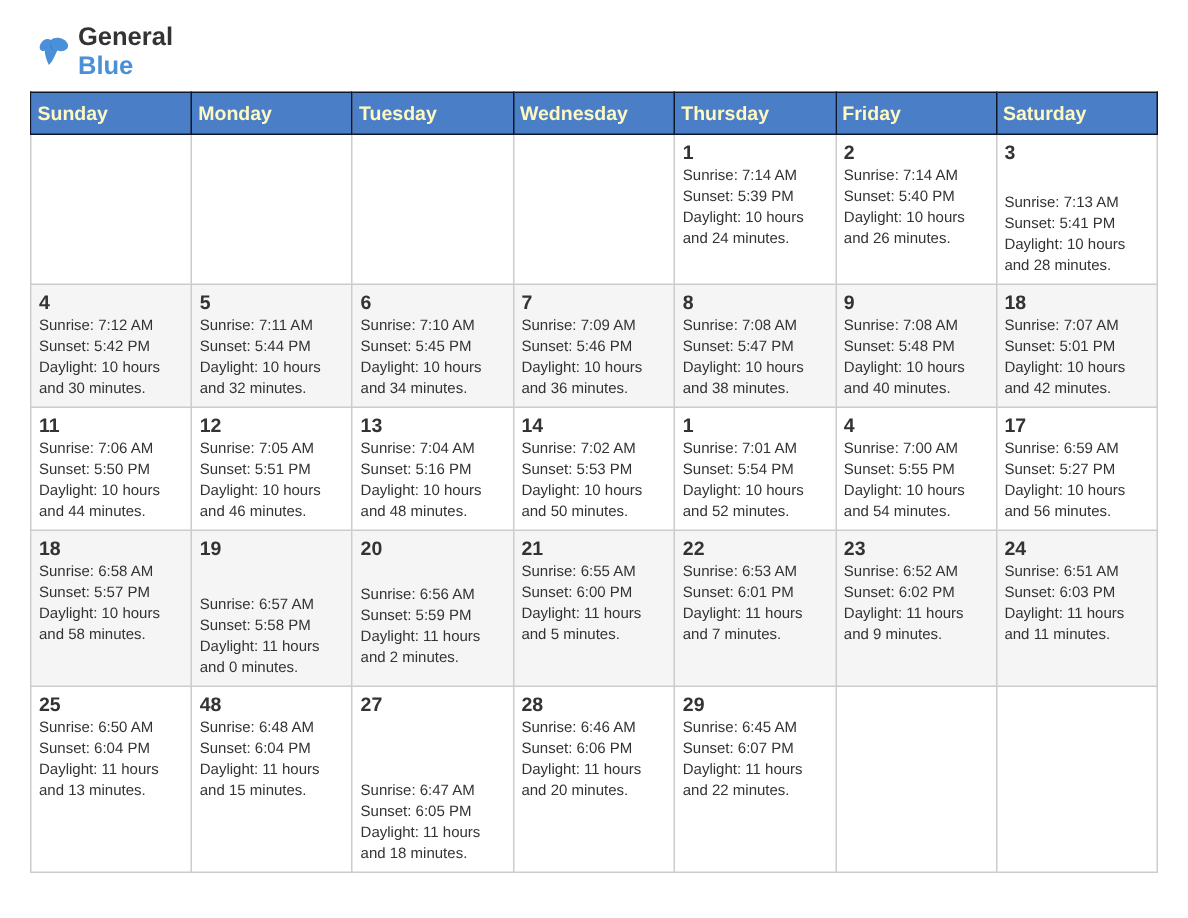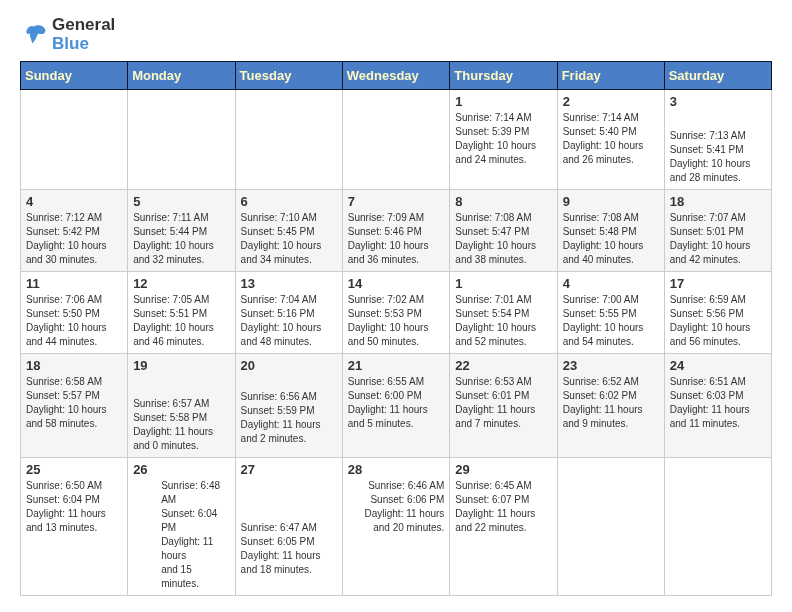--- a/index.html
+++ b/index.html
@@ -229,21 +229,21 @@
         <td>
           <span class="day-number">4</span>
           <div class="day-info" style="white-space: pre-line;">Sunrise: 7:00 AM
 Sunset: 5:55 PM
 Daylight: 10 hours
 and 54 minutes.</div>
         </td>
         <td>
           <span class="day-number">17</span>
           <div class="day-info" style="white-space: pre-line;">Sunrise: 6:59 AM
-Sunset: 5:56 PM
+Sunset: 5:27 PM
 Daylight: 10 hours
 and 56 minutes.</div>
         </td>
       </tr>
       <tr>
         <td>
           <span class="day-number">18</span>
           <div class="day-info" style="white-space: pre-line;">Sunrise: 6:58 AM
 Sunset: 5:57 PM
 Daylight: 10 hours
@@ -294,36 +294,36 @@
       </tr>
       <tr>
         <td>
           <span class="day-number">25</span>
           <div class="day-info" style="white-space: pre-line;">Sunrise: 6:50 AM
 Sunset: 6:04 PM
 Daylight: 11 hours
 and 13 minutes.</div>
         </td>
         <td>
-          <span class="day-number">26</span>
-          <div class="day-info" style="white-space: pre-line; margin-left: 28px;">Sunrise: 6:48 AM
+          <span class="day-number">48</span>
+          <div class="day-info" style="white-space: pre-line;">Sunrise: 6:48 AM
 Sunset: 6:04 PM
 Daylight: 11 hours
 and 15 minutes.</div>
         </td>
         <td>
           <span class="day-number">27</span>
           <div class="day-info" style="white-space: pre-line; margin-top: 44px;">Sunrise: 6:47 AM
 Sunset: 6:05 PM
 Daylight: 11 hours
 and 18 minutes.</div>
         </td>
         <td>
           <span class="day-number">28</span>
-          <div class="day-info" style="white-space: pre-line; text-align: right;">Sunrise: 6:46 AM
+          <div class="day-info" style="white-space: pre-line;">Sunrise: 6:46 AM
 Sunset: 6:06 PM
 Daylight: 11 hours
 and 20 minutes.</div>
         </td>
         <td>
           <span class="day-number">29</span>
           <div class="day-info" style="white-space: pre-line;">Sunrise: 6:45 AM
 Sunset: 6:07 PM
 Daylight: 11 hours
 and 22 minutes.</div>

